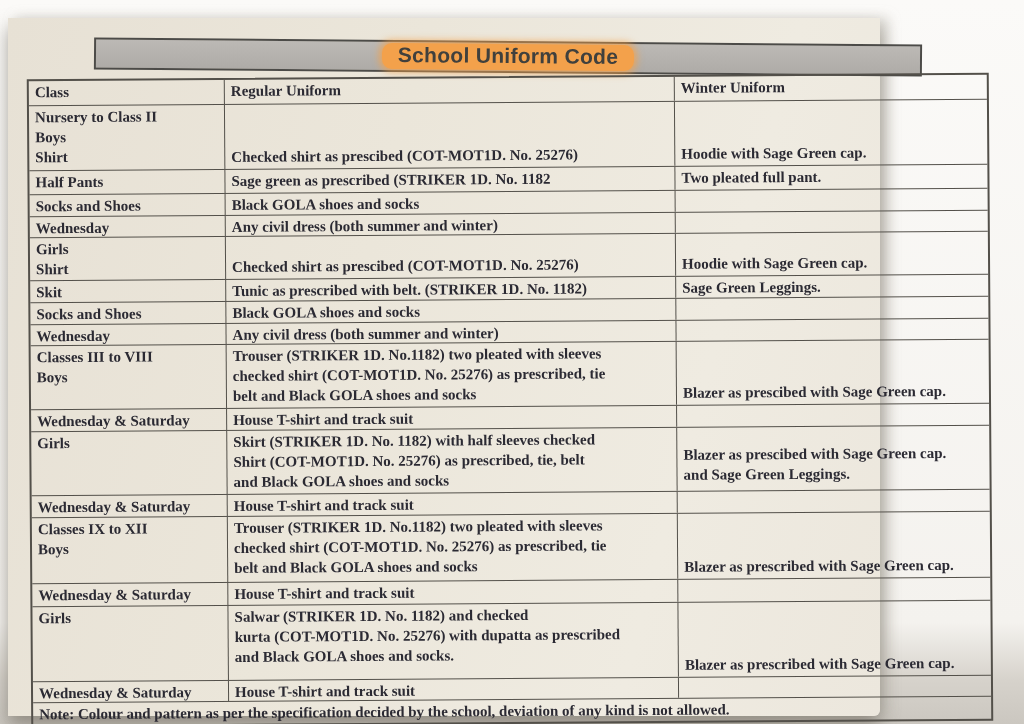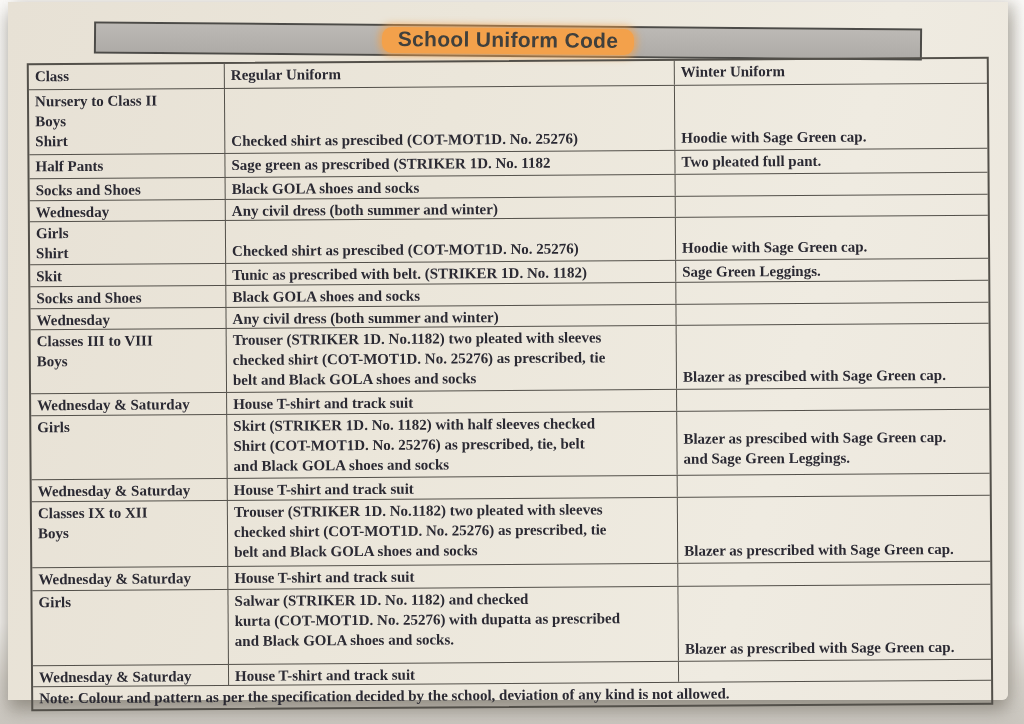--- a/index.html
+++ b/index.html
@@ -4,22 +4,22 @@
 <style>
   html,body{margin:0;padding:0;}
   body{
     width:1024px;height:724px;
     background:linear-gradient(180deg,#fbfaf8 0%,#f4f2ee 86%,#d6d2cb 94%,#cbc7c0 100%);
     font-family:"Liberation Serif", serif;
     overflow:hidden;
     position:relative;
   }
   .paper{
-    position:absolute;top:2px;left:8px;
-    width:1000px;height:698px;
+    position:absolute;top:18px;left:8px;
+    width:872px;height:698px;
     background:linear-gradient(105deg,#e7e1d5 0%,#ebe6da 40%,#efebe1 75%,#ece7dd 100%);
     box-shadow:0 10px 18px rgba(90,84,72,.5), 8px 0 12px rgba(200,196,188,.6);
     border-bottom-right-radius:6px;
   }
   .banner{
     margin:23px 0 0 86px;
     width:824px;height:28px;
     background:linear-gradient(180deg,#bcb9b5,#aeaba7);
     border:2px solid #4c4b48;
     display:flex;align-items:center;justify-content:center;

